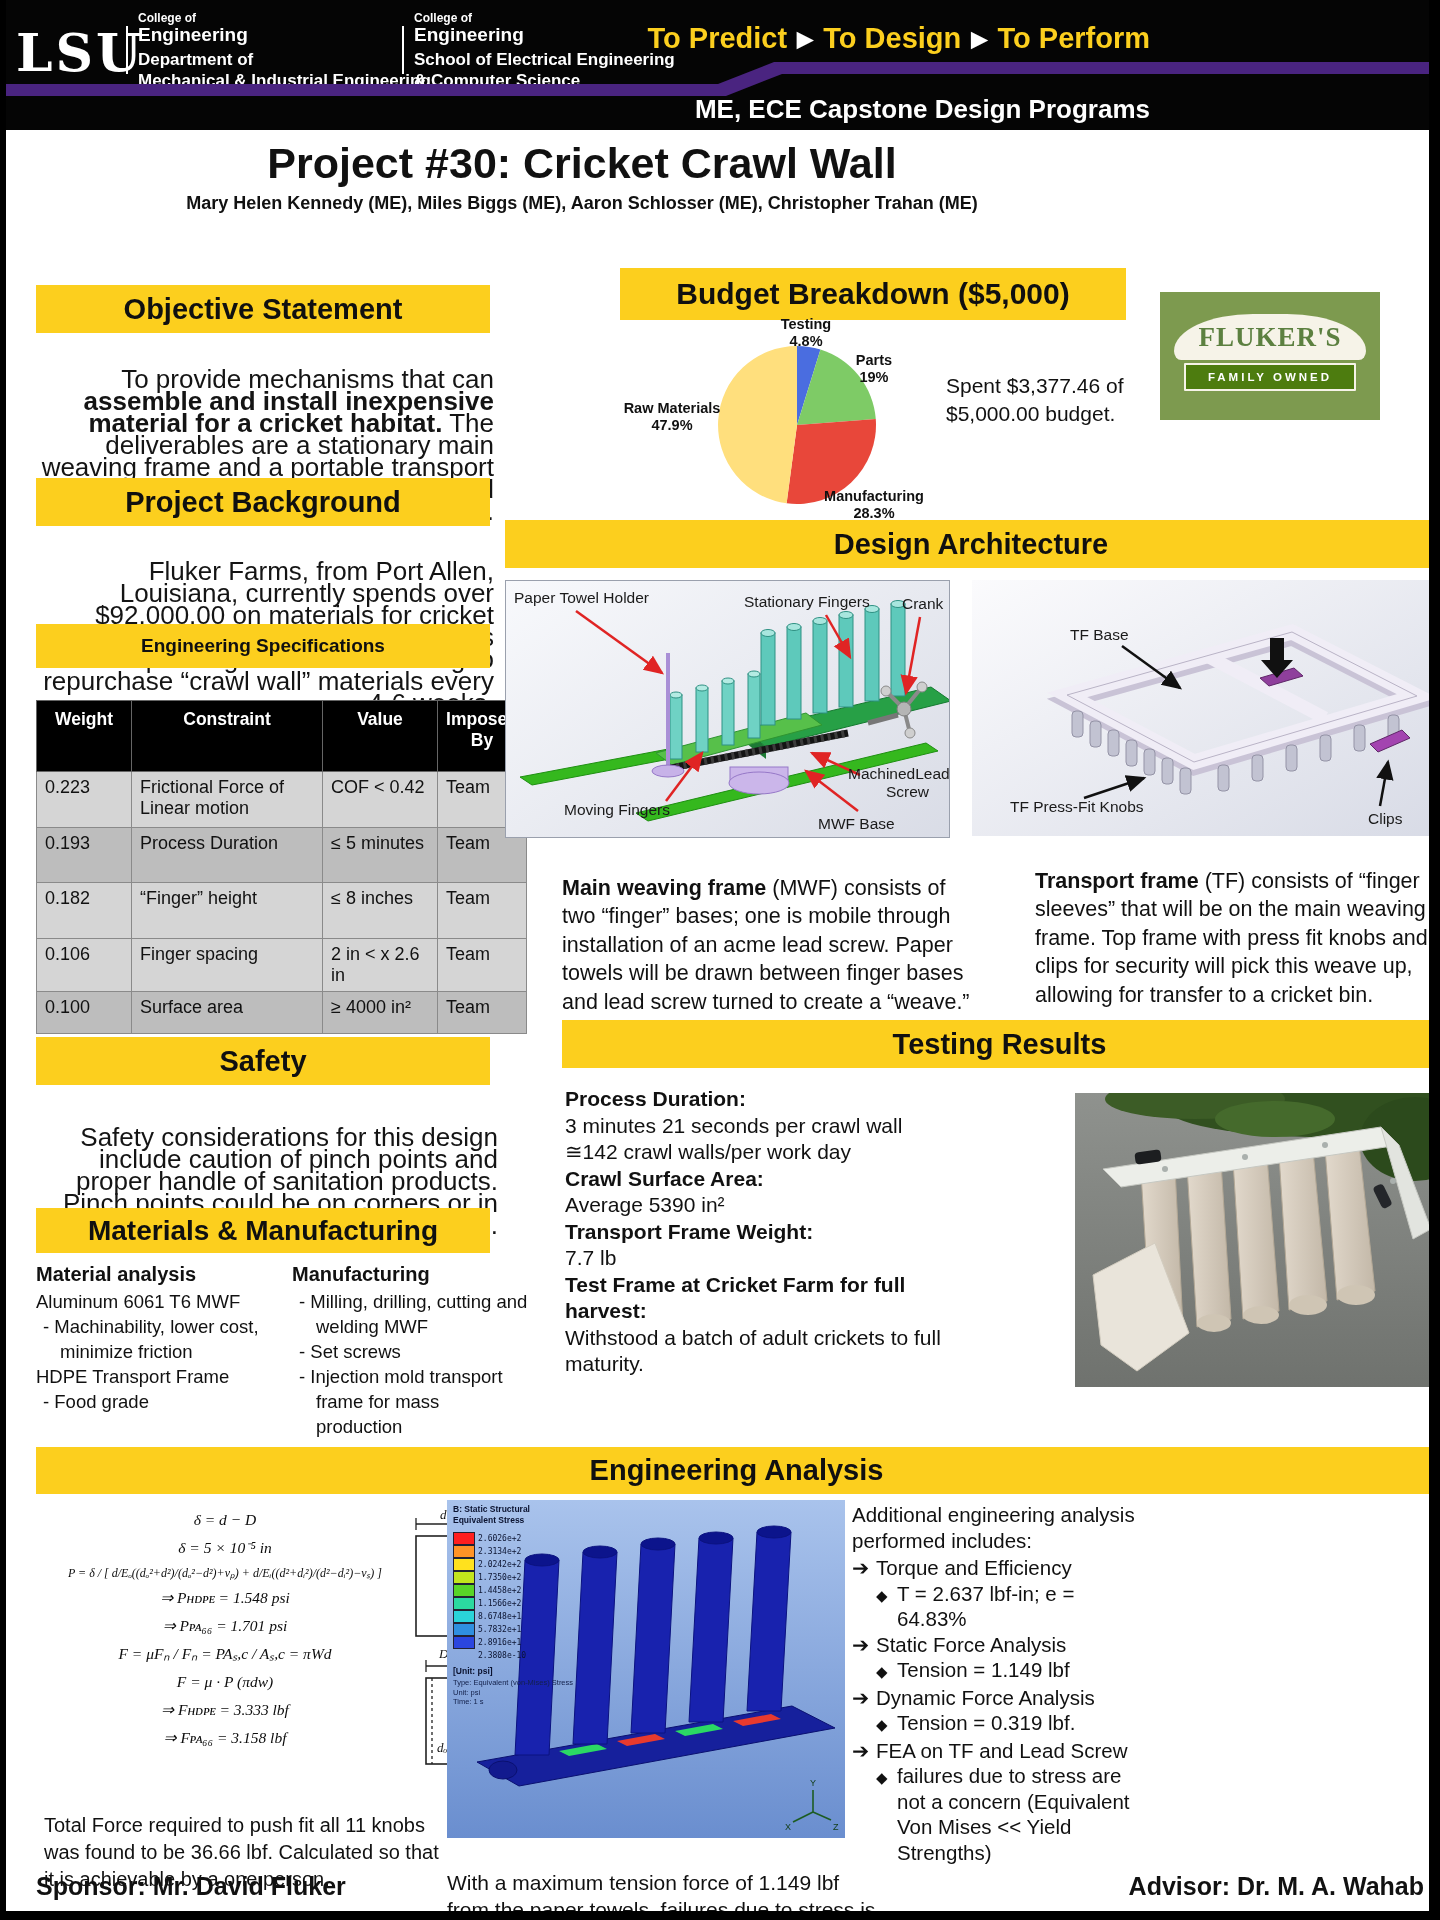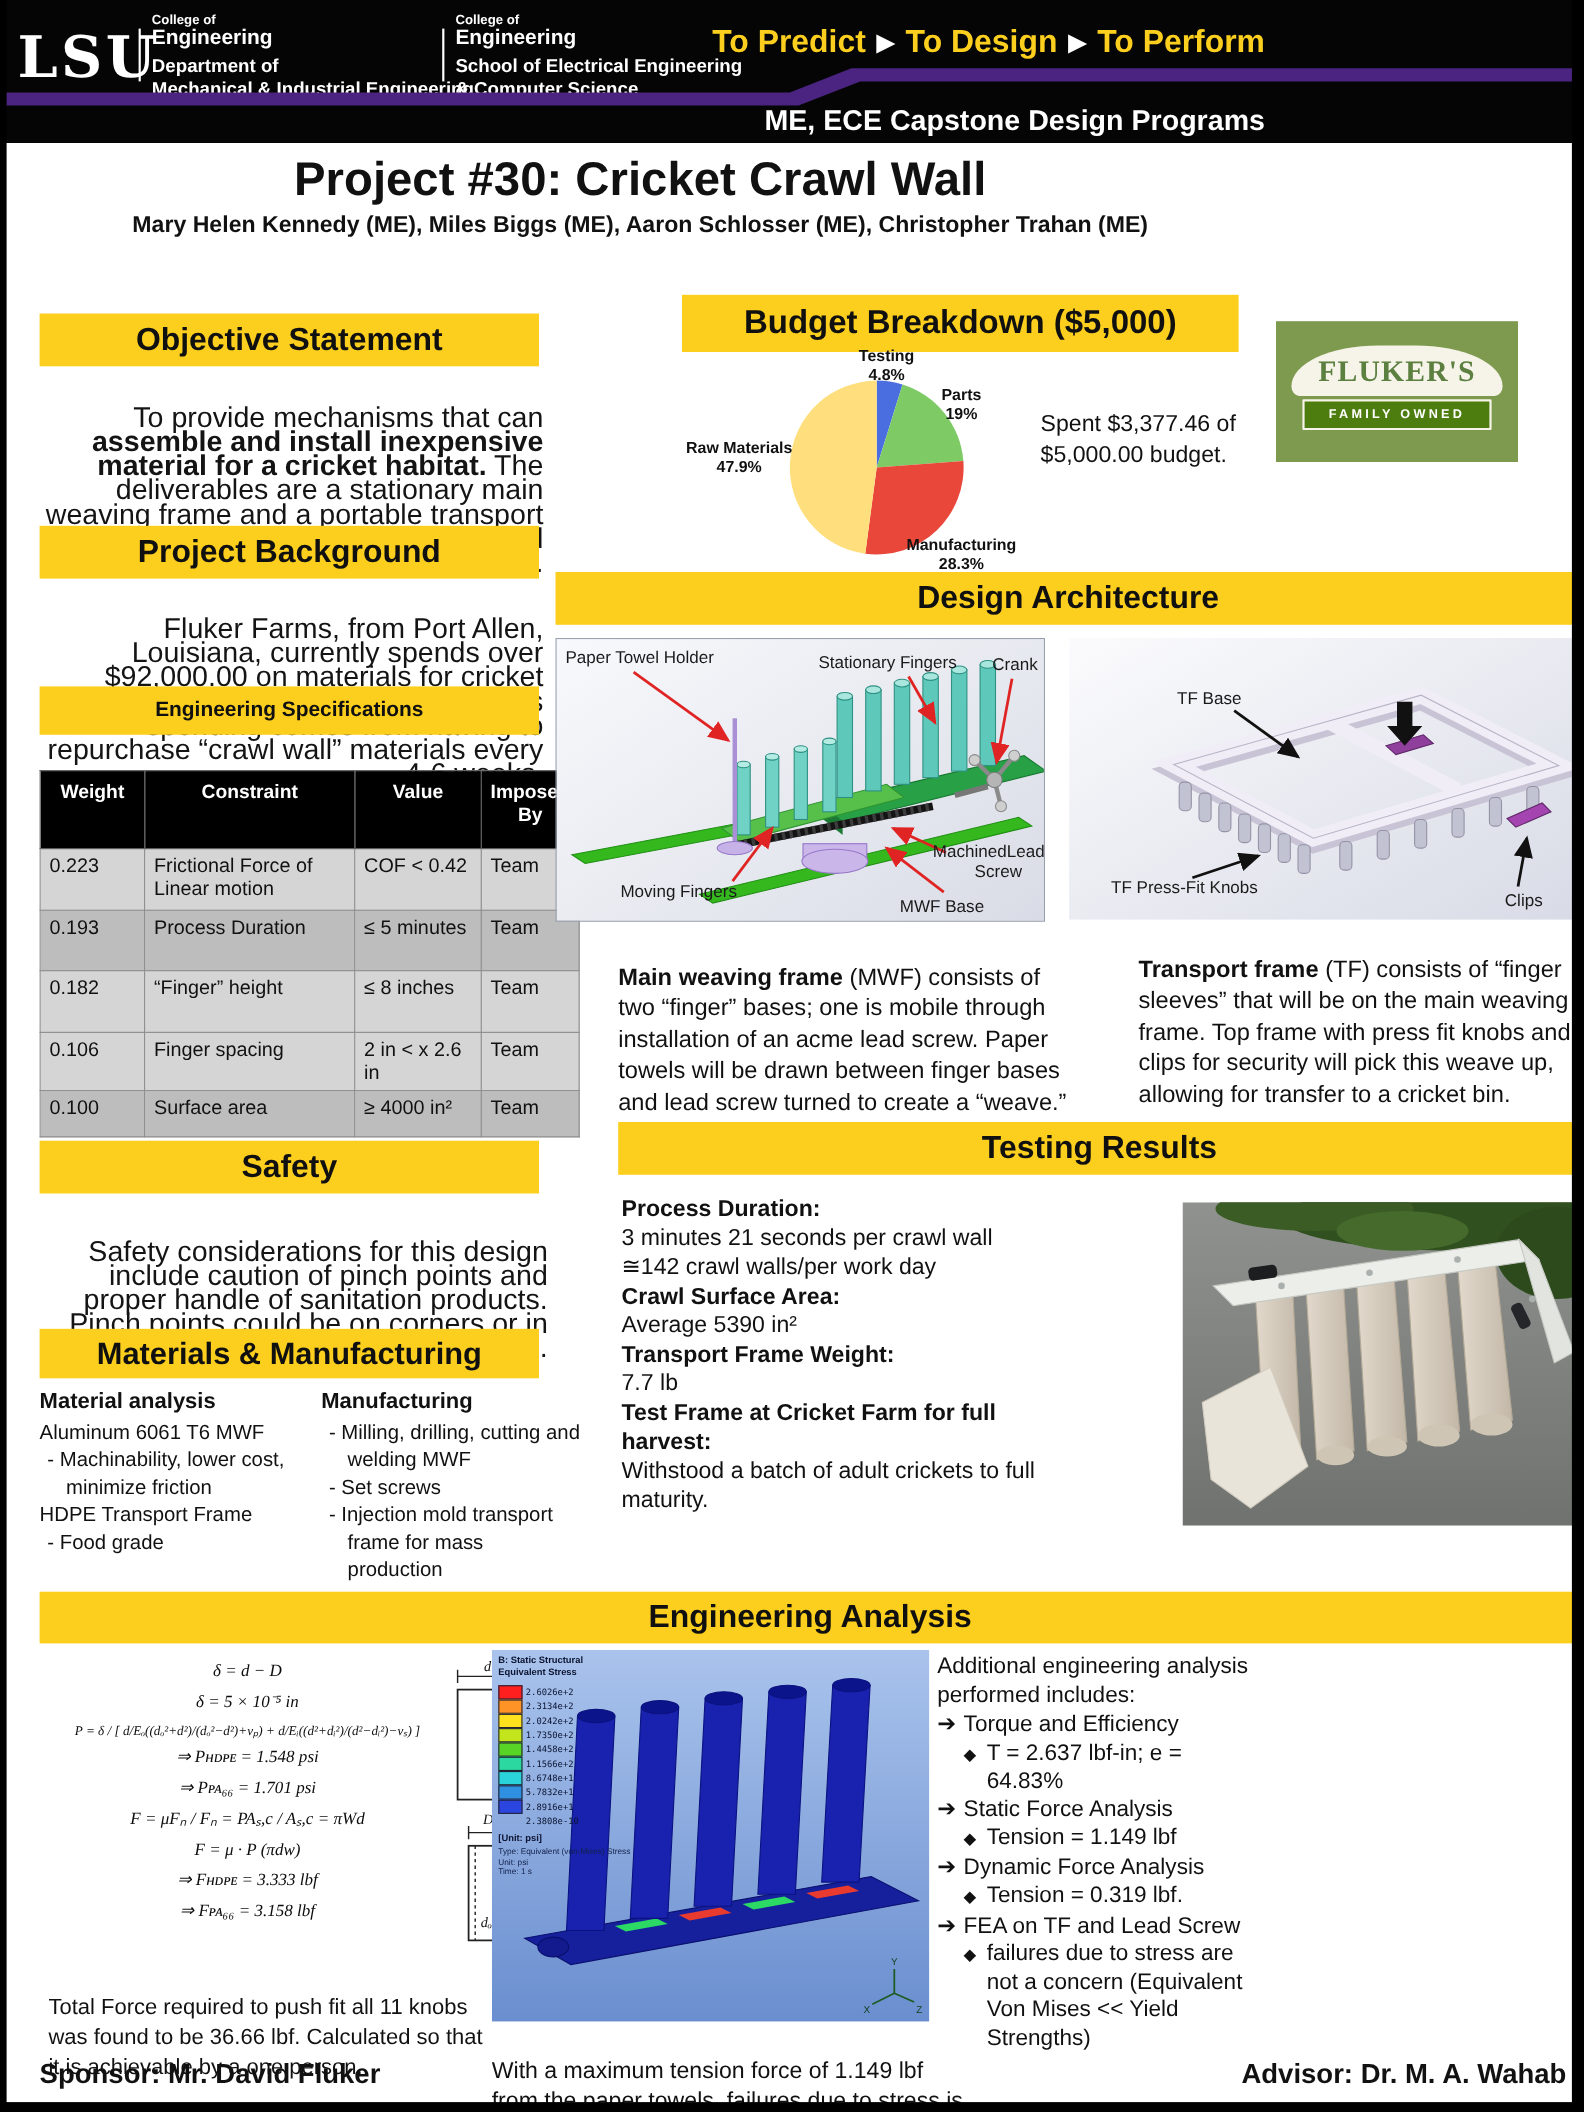--- a/index.html
+++ b/index.html
@@ -17,21 +17,21 @@
   .c-name{font-size:19px;font-weight:700;margin-bottom:5px;}
   .c-dept{font-size:17px;font-weight:600;line-height:1.22;}
   #tagline{position:absolute;right:290px;top:22px;display:flex;align-items:center;gap:10px;
     font-size:29px;font-weight:700;color:#FCCF1E;}
   .tag-sep{color:#fff;font-size:21px;}
   #stripe-svg{position:absolute;left:0;top:0;width:1440px;height:130px;}
   #program-label{position:absolute;right:290px;top:94px;font-size:26px;font-weight:700;color:#fff;}
   
   #title-wrap{position:absolute;left:0;top:138px;width:1164px;text-align:center;}
   #page-title{margin:0;font-size:43px;font-weight:800;line-height:50px;}
-  #authors{margin-top:5px;font-size:21px;font-weight:700;}
+  #authors{margin-top:5px;font-size:18px;font-weight:700;}
   
   .ybar{position:absolute;background:#FCCF1E;display:flex;align-items:center;justify-content:center;
     font-weight:700;color:#101010;}
   #objective-bar{left:36px;top:285px;width:454px;height:48px;font-size:29px;}
   #background-bar{left:36px;top:478px;width:454px;height:48px;font-size:29px;}
   #specs-bar{left:36px;top:624px;width:454px;height:44px;font-size:19px;}
   #safety-bar{left:36px;top:1037px;width:454px;height:48px;font-size:29px;}
   #materials-bar{left:36px;top:1208px;width:454px;height:45px;font-size:28px;}
   #budget-bar{left:620px;top:268px;width:506px;height:52px;font-size:30px;}
   #design-bar{left:505px;top:520px;width:932px;height:48px;font-size:29px;}

